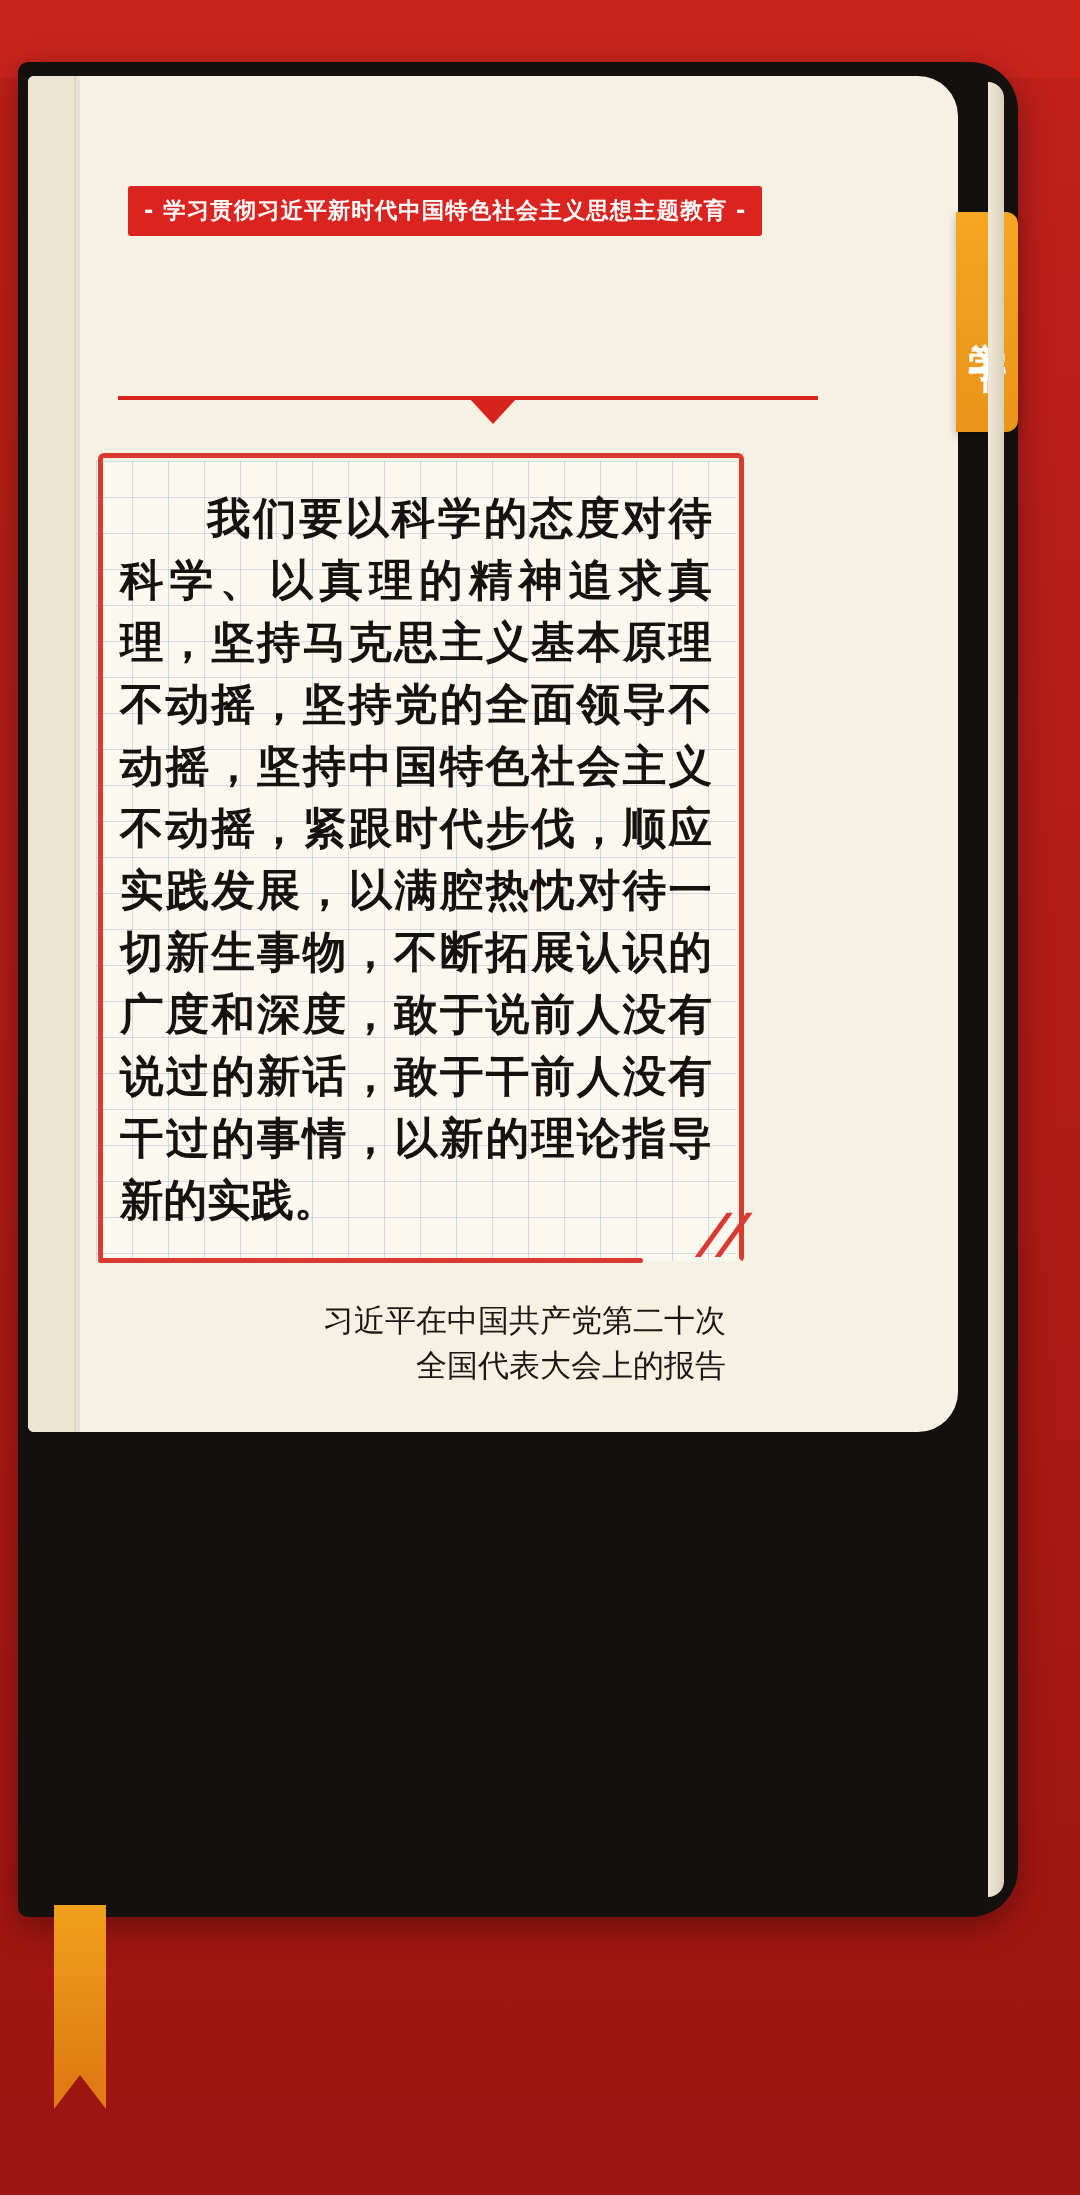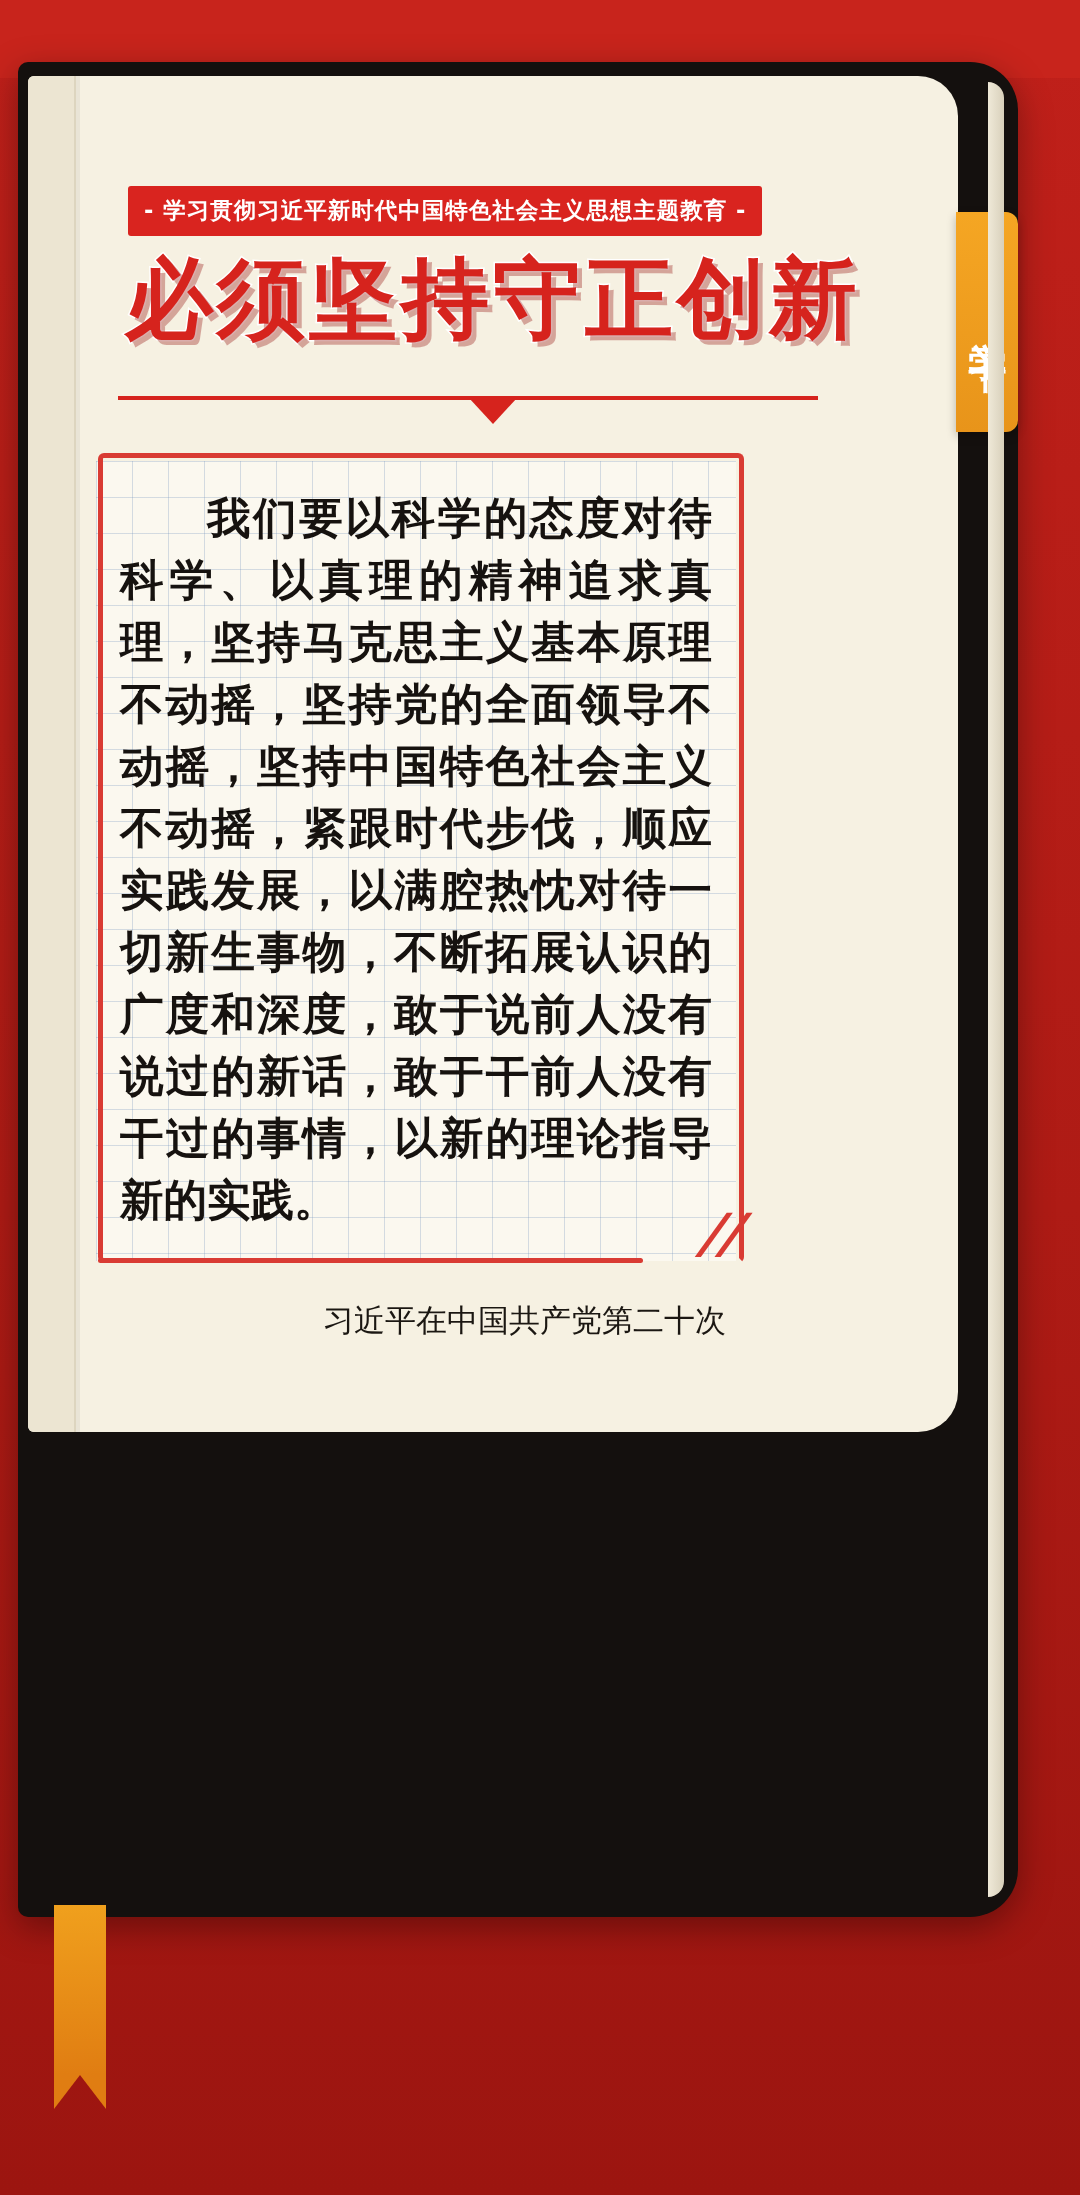--- a/index.html
+++ b/index.html
@@ -294,34 +294,34 @@
 
 <div class="poster">
 
   <div class="notebook">
 
     <div class="page">
       <div class="binding"></div>
 
       <div class="kicker">- 学习贯彻习近平新时代中国特色社会主义思想主题教育 -</div>
 
-      <div class="headline">必须坚持守正创新</div>
 
       <div class="rule"></div>
       <div class="rule-arrow"></div>
 
       <div class="quote-wrap">
         <div class="grid-paper"></div>
         <div class="quote-border"></div>
         <div class="quote-text">我们要以科学的态度对待科学、以真理的精神追求真理，坚持马克思主义基本原理不动摇，坚持党的全面领导不动摇，坚持中国特色社会主义不动摇，紧跟时代步伐，顺应实践发展，以满腔热忱对待一切新生事物，不断拓展认识的广度和深度，敢于说前人没有说过的新话，敢于干前人没有干过的事情，以新的理论指导新的实践。</div>
         <div class="quote-mark">//</div>
       </div>
 
       <div class="attrib">
         <div>习近平在中国共产党第二十次</div>
+        <div>全国代表大会上的报告</div>
       </div>
     </div>
 
     <div class="side-tab">学习卡</div>
   </div>
 
   <div class="ribbon"></div>
 
 
 </div>

